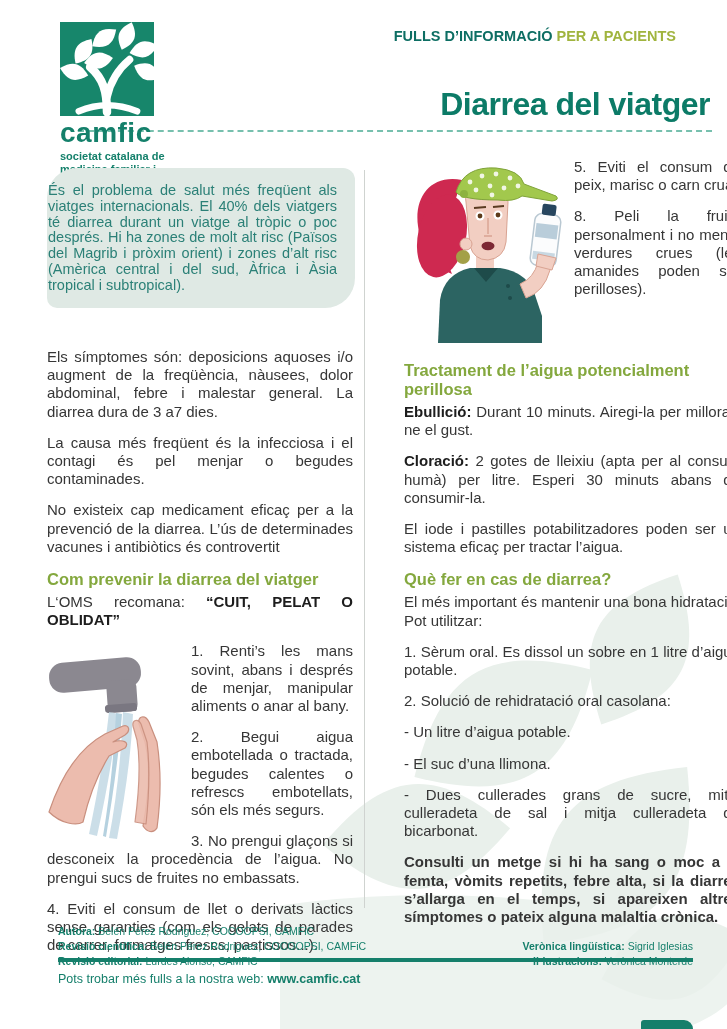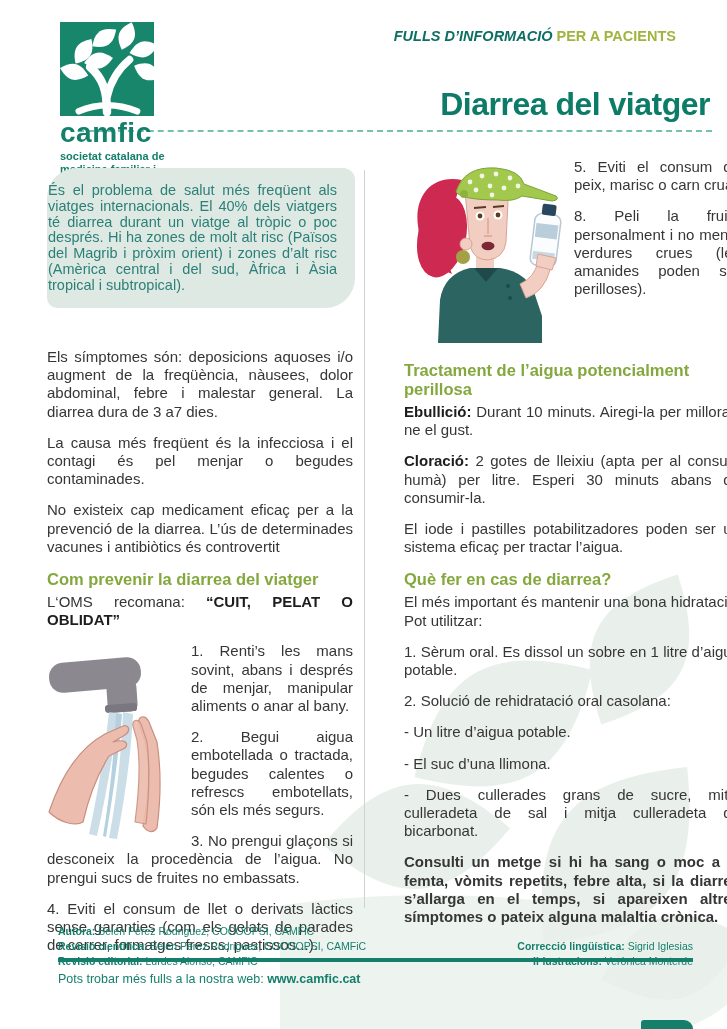--- a/index.html
+++ b/index.html
@@ -6,21 +6,21 @@
   .page{position:relative;width:727px;height:1029px;background:#ffffff;margin:0 auto;
         overflow:hidden;font-family:"Liberation Sans",sans-serif;color:#363636;}
   
   .watermark{position:absolute;left:280px;top:560px;width:447px;height:469px;z-index:0;}
   
   .logo-block{position:absolute;left:60px;top:22px;width:150px;z-index:2;}
   .logo-square{width:94px;height:94px;background:#17866b;}
   .logo-name{font-weight:bold;font-size:28px;color:#14806b;letter-spacing:.5px;line-height:1;margin-top:3px;}
   .logo-sub{font-size:11px;font-weight:bold;color:#14806b;line-height:1.18;margin-top:3px;}
   .kicker{position:absolute;top:28px;right:51px;font-size:14.5px;font-weight:bold;z-index:2;white-space:nowrap;}
-  .kicker .k1{color:#0d6e63;font-style:italic;}
+  .kicker .k1{color:#0d6e63;}
   .kicker .k2{color:#a0b43e;}
   .page-title{position:absolute;top:86px;right:17px;font-size:32px;font-weight:bold;color:#0c7b67;
               letter-spacing:-.5px;z-index:2;white-space:nowrap;}
   .dash-rule{position:absolute;left:78px;right:15px;top:130px;border-bottom:2px dashed #77c0ae;z-index:1;}
   
   .col-divider{position:absolute;left:364px;top:170px;height:738px;border-left:1px solid #cfd3d0;z-index:1;}
   .left-col{position:absolute;left:47px;top:348px;width:306px;z-index:2;}
   .right-col{position:absolute;left:376px;top:158px;width:336px;z-index:2;margin-left:28px;}
   .intro-box{position:absolute;left:47px;top:168px;width:308px;box-sizing:border-box;z-index:2;
              background:#dfe9e4;border-radius:30px 12px 30px 10px;padding:15px 18px 14px 1px;}
@@ -197,21 +197,21 @@
     <p class="body warn">Consulti un metge si hi ha sang o moc a la femta, vòmits repetits, febre alta, si la diarrea s’allarga en el temps, si apareixen altres símptomes o pateix alguna malaltia crònica.</p>
   </div>
 
   <div class="credits">
     <div class="left">
       <div><b>Autora:</b><span> Belén Pérez Rodriguez; COCOOPSI, CAMFiC</span></div>
       <div><b>Revisió científica:</b><span> Belén Pérez Rodriguez; COCOOPSI, CAMFiC</span></div>
       <div><b>Revisió editorial:</b><span> Lurdes Alonso; CAMFiC</span></div>
     </div>
     <div class="right">
-      <div><b>Correcció lingüística:</b><span> Sigrid Iglesias</span></div>
+      <div><b>Verònica lingüística:</b><span> Sigrid Iglesias</span></div>
       <div><b>Il·lustracions:</b><span> Verònica Monterde</span></div>
     </div>
   </div>
   <div class="foot-bar"></div>
   <div class="web-line">
     <span>Pots trobar més fulls a la nostra web: </span><b>www.camfic.cat</b>
   </div>
   <div class="page-badge">66</div>
 
 </div>

